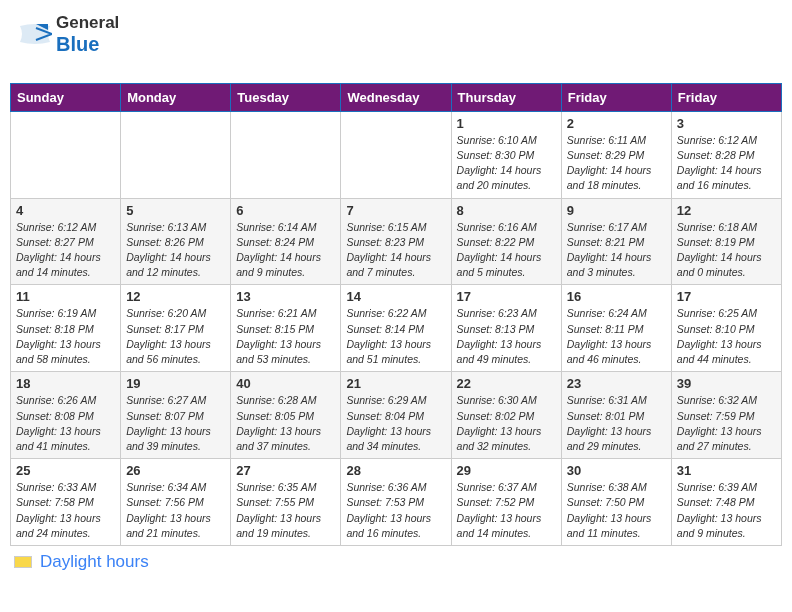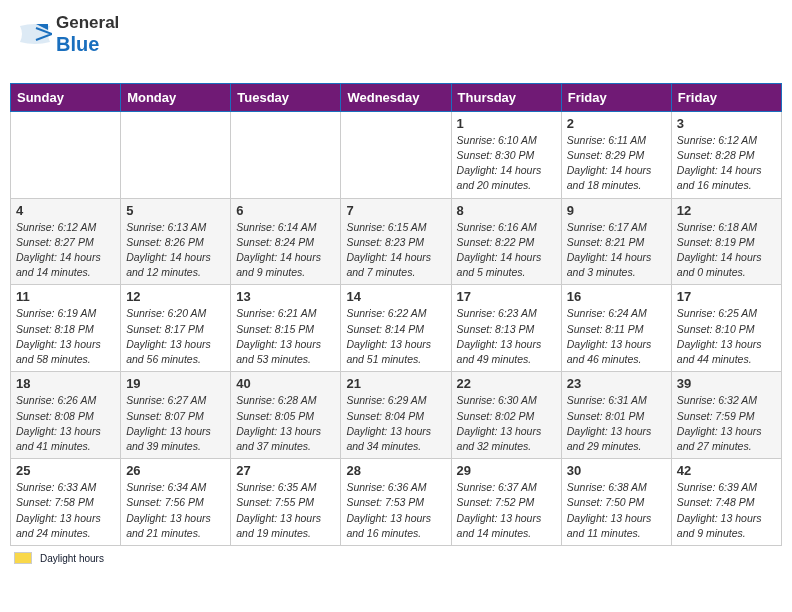--- a/index.html
+++ b/index.html
@@ -86,22 +86,22 @@
       padding-left: 4px;
     }
     .footer-color-box {
       width: 18px;
       height: 12px;
       background: #f9d84a;
       border: 1px solid #ccc;
       display: inline-block;
     }
     .footer-text {
-      font-size: 10px;
-      color: #0f172a;
+      font-size: 17px;
+      color: #3b82f6;
     }
   </style>
 </head>
 <body>
 
 <div class="header">
   <div class="logo">
     <svg width="34" height="28" viewBox="0 0 34 28">
       <rect x="0" y="0" width="34" height="28" fill="white"></rect>
       <polygon points="6,4 28,4 34,14 28,24 6,24 0,14" fill="none"></polygon>
@@ -258,21 +258,21 @@
         </td>
         <td>
           <span class="day-number">29</span>
           <div class="day-info">Sunrise: 6:37 AM<br>Sunset: 7:52 PM<br>Daylight: 13 hours and 14 minutes.</div>
         </td>
         <td>
           <span class="day-number">30</span>
           <div class="day-info">Sunrise: 6:38 AM<br>Sunset: 7:50 PM<br>Daylight: 13 hours and 11 minutes.</div>
         </td>
         <td>
-          <span class="day-number">42</span>
+          <span class="day-number">31</span>
           <div class="day-info">Sunrise: 6:39 AM<br>Sunset: 7:48 PM<br>Daylight: 13 hours and 9 minutes.</div>
         </td>
       </tr>
     </tbody>
 </table>
 
 <div class="footer">
   <div class="footer-color-box"></div>
   <span class="footer-text">Daylight hours</span>
 </div>

